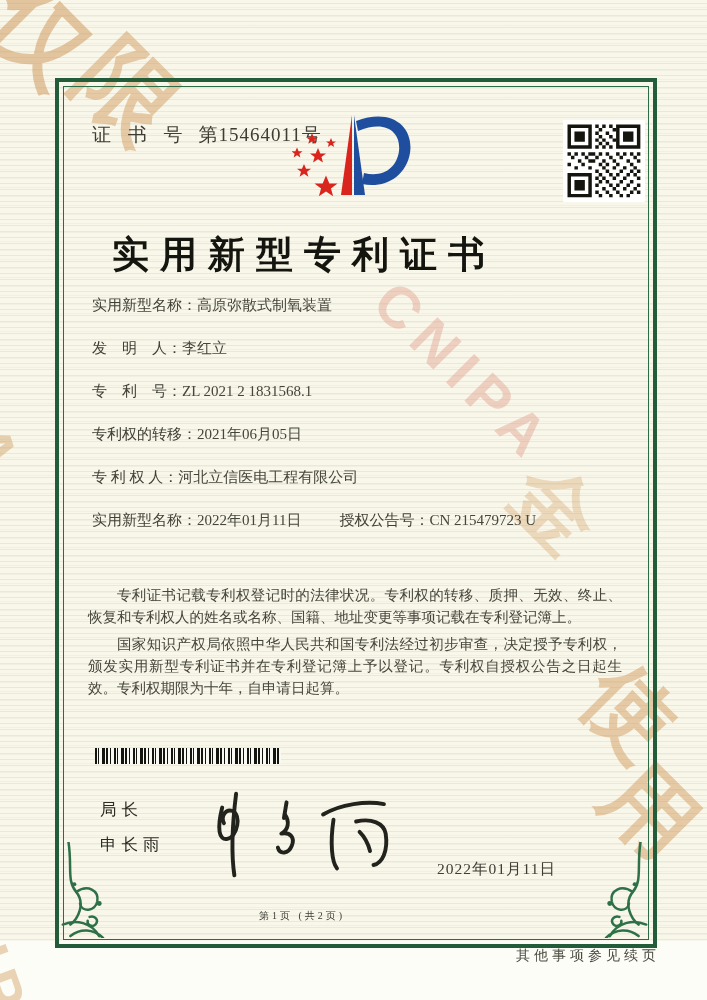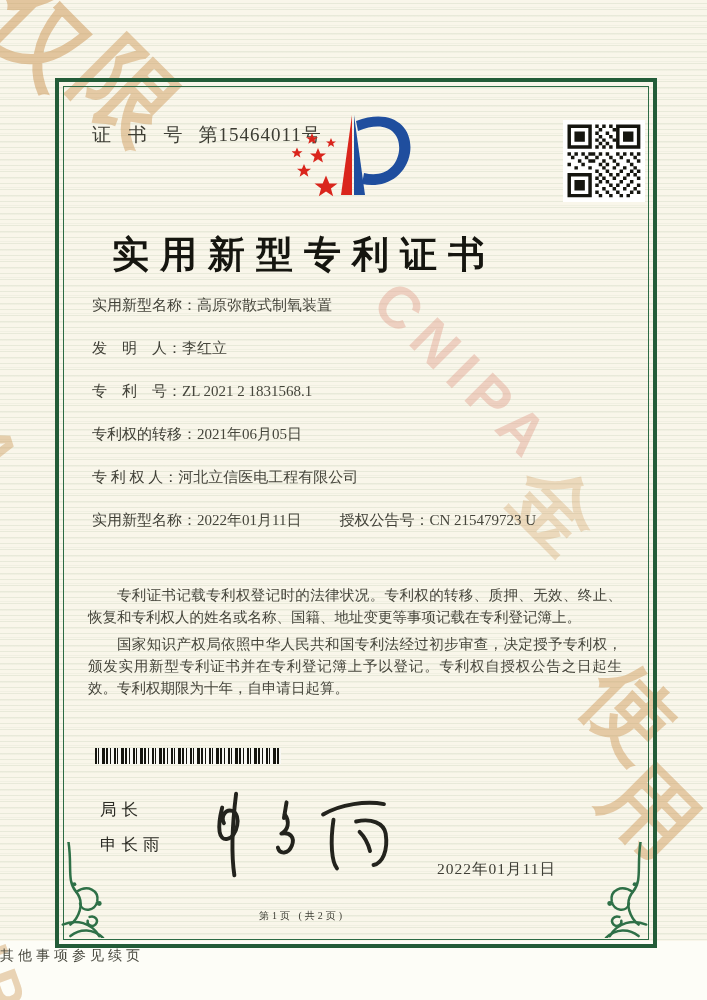--- a/index.html
+++ b/index.html
@@ -52,21 +52,21 @@
   .barcode{position:absolute;left:95px;top:748px;width:186px;height:16px;
     background:repeating-linear-gradient(90deg,#15150f 0 2px,#f8f8f4 2px 3px,#15150f 3px 4px,
       #f8f8f4 4px 7px,#15150f 7px 10px,#f8f8f4 10px 11px,#15150f 11px 13px,#f8f8f4 13px 15px,
       #15150f 15px 16px,#f8f8f4 16px 19px);}
   .signer{position:absolute;left:100px;top:799px;font-size:16.5px;letter-spacing:5px;color:#2b2b24;}
   .signer div{margin-bottom:13px;}
   .signature{position:absolute;left:196px;top:778px;}
   .issue-date{position:absolute;left:437px;top:859px;font-size:15.5px;letter-spacing:1px;color:#3d3d34;}
   .page-ind{position:absolute;left:0;top:909px;width:604px;text-align:center;
             font-size:10px;letter-spacing:3px;color:#3d3d34;}
-  .footer-note{position:absolute;left:0;top:947px;width:660px;text-align:left;
+  .footer-note{position:absolute;left:0;top:947px;width:660px;text-align:right;
                font-size:14px;letter-spacing:4px;color:#4a4a40;}
 </style>
 </head>
 <body>
 
 <div class="page">
 
   <div class="bottom-strip"></div>
 
   <span class="wm wm-1">仅</span>

